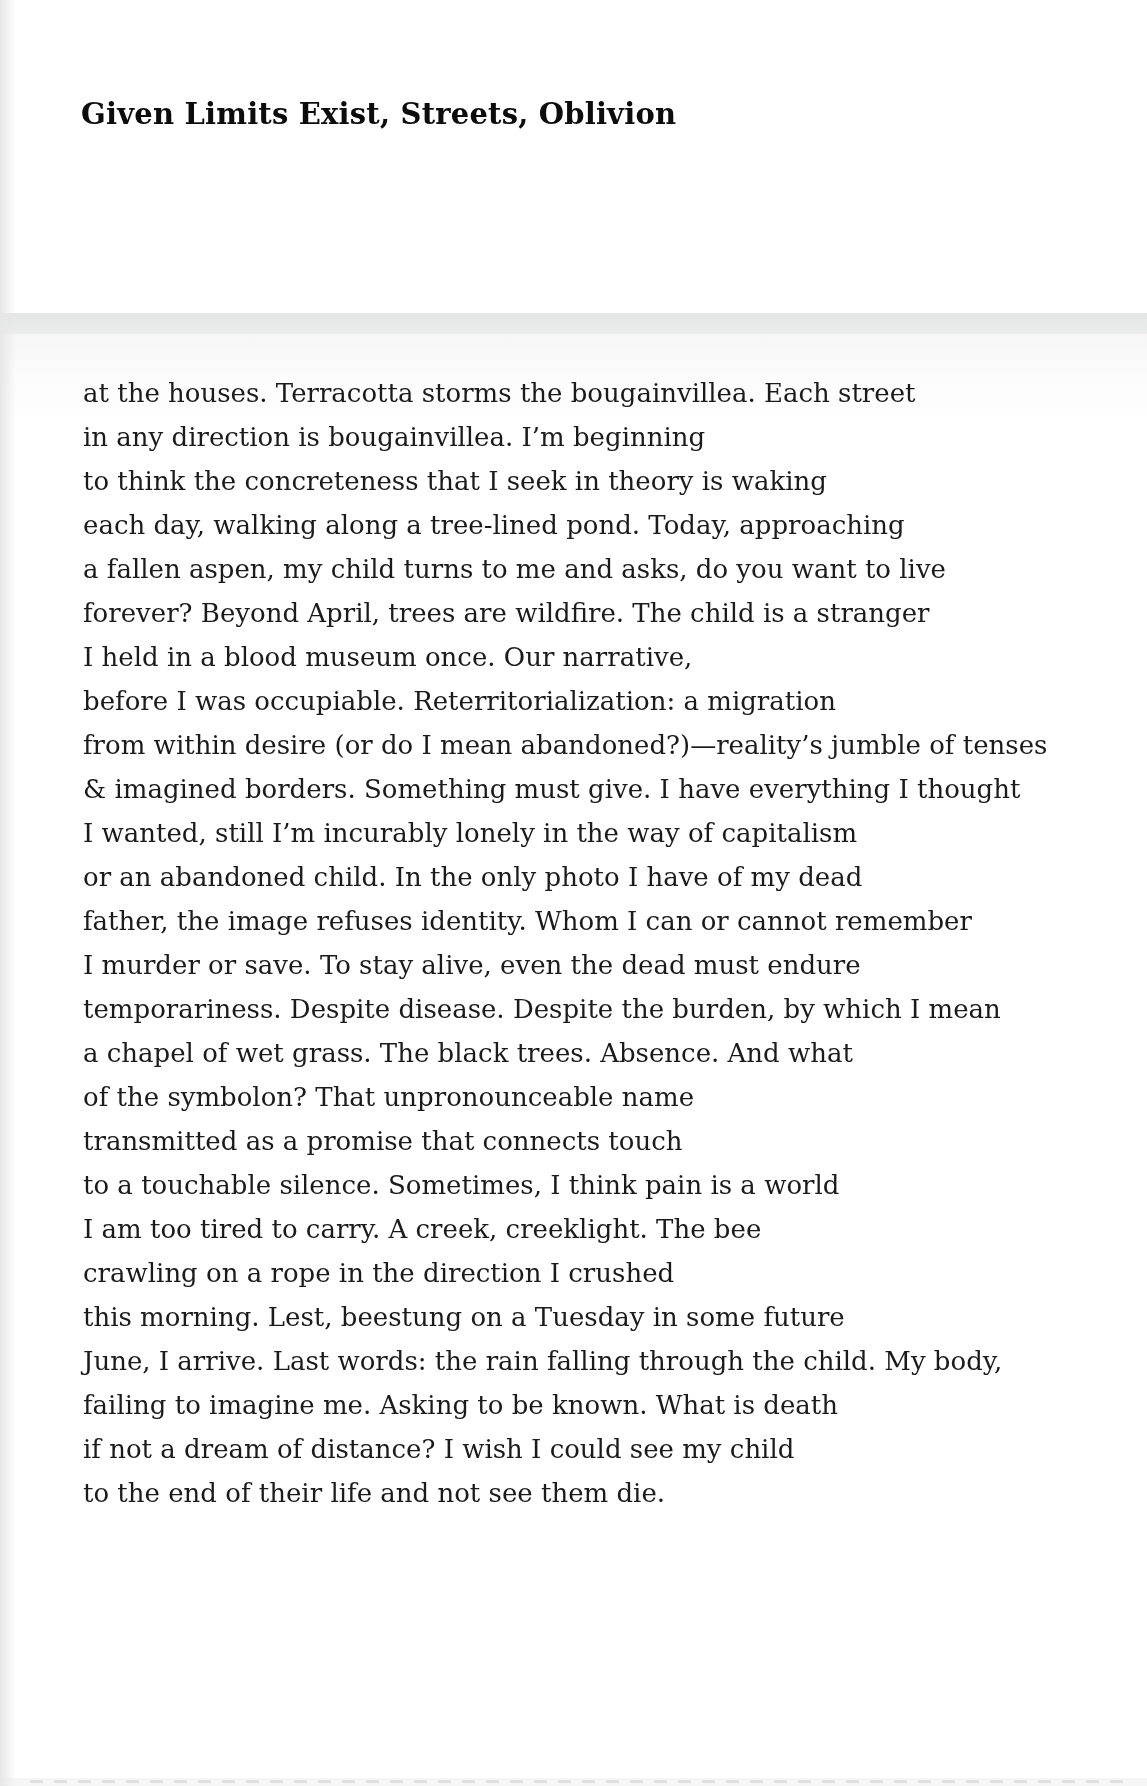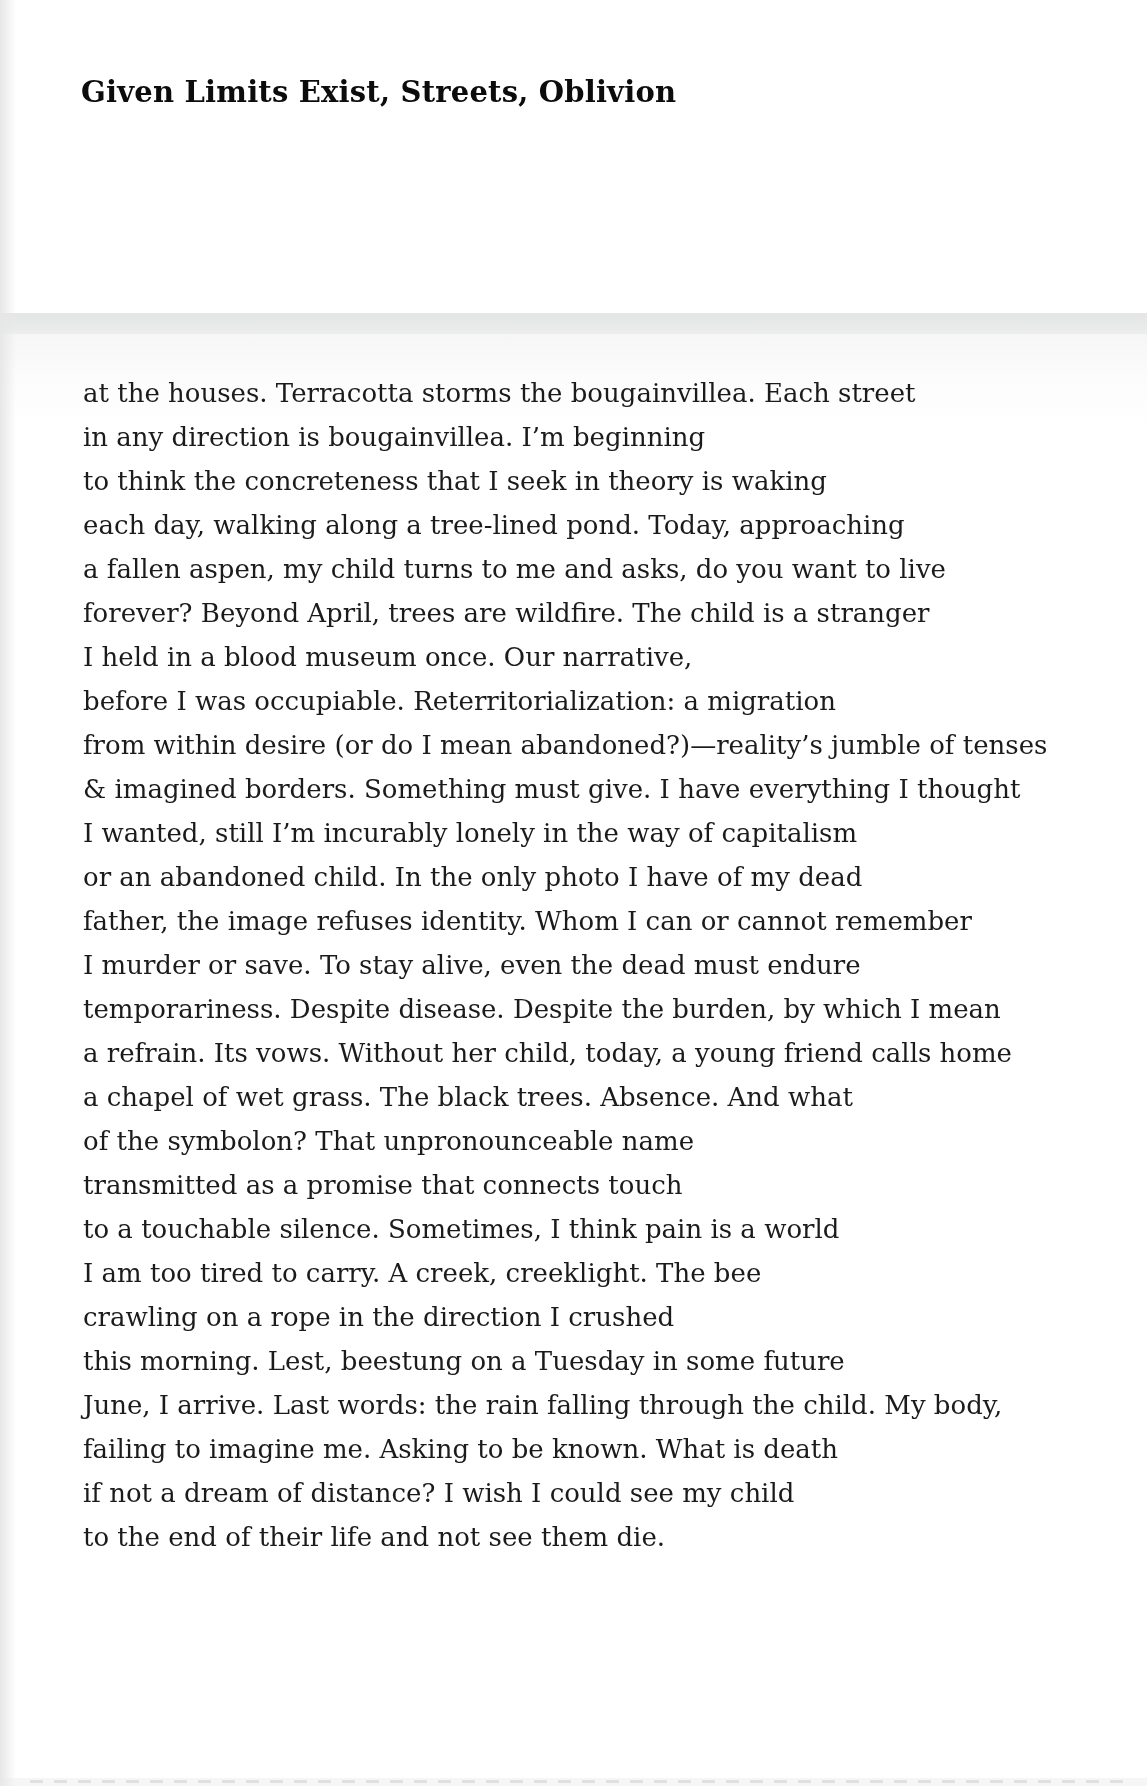--- a/index.html
+++ b/index.html
@@ -20,21 +20,21 @@
     left: 0; top: 0; bottom: 0;
     width: 16px;
     background: linear-gradient(to right, #e7e7e7 0%, rgba(255,255,255,0) 100%);
     z-index: 5;
     pointer-events: none;
   }
   .block-top {
     height: 313px;
     box-sizing: border-box;
     background: #ffffff;
-    padding: 75px 40px 0 81px;
+    padding: 97px 40px 0 81px;
   }
   .poem-title {
     font-size: 29px;
     line-height: 34px;
     font-weight: 700;
     color: #0c0c0c;
     letter-spacing: 0.2px;
   }
   .gap-band {
     height: 21px;
@@ -91,21 +91,20 @@
       <div class="poem-line">forever? Beyond April, trees are wildfire. The child is a stranger</div>
       <div class="poem-line">I held in a blood museum once. Our narrative,</div>
       <div class="poem-line">before I was occupiable. Reterritorialization: a migration</div>
       <div class="poem-line">from within desire (or do I mean abandoned?)—reality’s jumble of tenses</div>
       <div class="poem-line">&amp; imagined borders. Something must give. I have everything I thought</div>
       <div class="poem-line">I wanted, still I’m incurably lonely in the way of capitalism</div>
       <div class="poem-line">or an abandoned child. In the only photo I have of my dead</div>
       <div class="poem-line">father, the image refuses identity. Whom I can or cannot remember</div>
       <div class="poem-line">I murder or save. To stay alive, even the dead must endure</div>
       <div class="poem-line">temporariness. Despite disease. Despite the burden, by which I mean</div>
-      <div class="poem-line">a refrain. Its vows. Without her child, today, a young friend calls home</div>
       <div class="poem-line">a chapel of wet grass. The black trees. Absence. And what</div>
       <div class="poem-line">of the symbolon? That unpronounceable name</div>
       <div class="poem-line">transmitted as a promise that connects touch</div>
       <div class="poem-line">to a touchable silence. Sometimes, I think pain is a world</div>
       <div class="poem-line">I am too tired to carry. A creek, creeklight. The bee</div>
       <div class="poem-line">crawling on a rope in the direction I crushed</div>
       <div class="poem-line">this morning. Lest, beestung on a Tuesday in some future</div>
       <div class="poem-line">June, I arrive. Last words: the rain falling through the child. My body,</div>
       <div class="poem-line">failing to imagine me. Asking to be known. What is death</div>
       <div class="poem-line">if not a dream of distance? I wish I could see my child</div>

